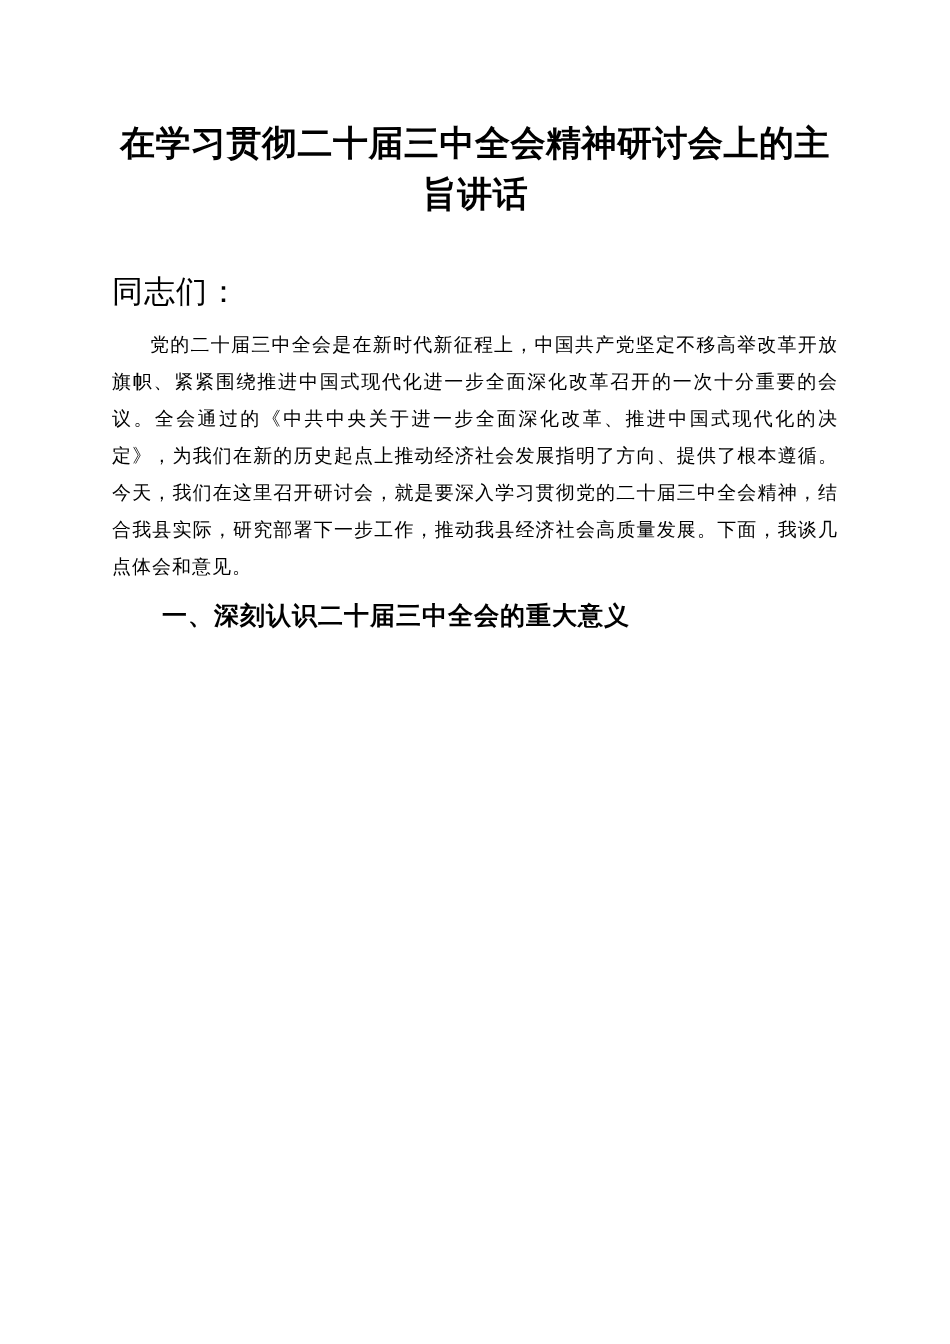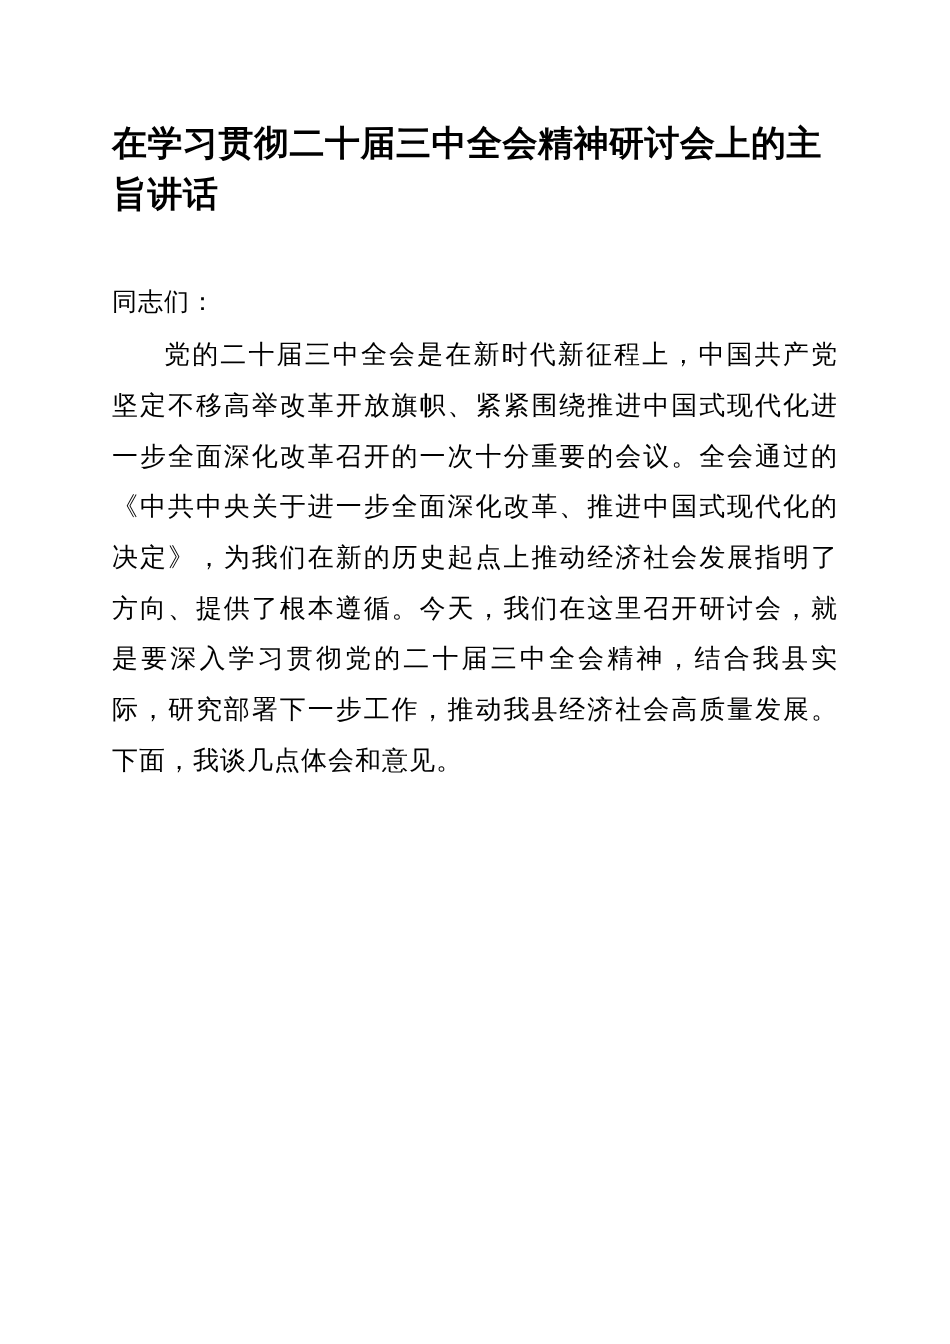--- a/index.html
+++ b/index.html
@@ -19,32 +19,33 @@
     width: 950px;
     height: 1344px;
     padding: 118px 112px 60px 112px;
     background: #ffffff;
   }
   .doc-title {
     font-family: "Liberation Sans", "DejaVu Sans", sans-serif;
     font-weight: bold;
     font-size: 35px;
     line-height: 1.45;
+    text-align: center;
     letter-spacing: 0.5px;
-    margin: 0 0 58px 0;
+    margin: 0 0 42px 0;
     color: #000000;
   }
   .salutation {
-    font-size: 25px;
+    font-size: 31px;
     line-height: 1.95;
     margin: 0 0 4px 0;
     letter-spacing: 1px;
   }
   .para {
-    font-size: 26px;
+    font-size: 19px;
     line-height: 1.95;
     text-align: justify;
     text-justify: inter-ideograph;
     margin: 0 0 2px 0;
     text-indent: 2em;
     letter-spacing: 1px;
   }
   .section-heading {
     font-family: "Liberation Sans", "DejaVu Sans", sans-serif;
     font-weight: bold;
@@ -59,15 +60,16 @@
 <body>
 
 <div class="page">
 
   <h1 class="doc-title">在学习贯彻二十届三中全会精神研讨会上的主旨讲话</h1>
 
   <p class="salutation">同志们：</p>
 
   <p class="para">党的二十届三中全会是在新时代新征程上，中国共产党坚定不移高举改革开放旗帜、紧紧围绕推进中国式现代化进一步全面深化改革召开的一次十分重要的会议。全会通过的《中共中央关于进一步全面深化改革、推进中国式现代化的决定》，为我们在新的历史起点上推动经济社会发展指明了方向、提供了根本遵循。今天，我们在这里召开研讨会，就是要深入学习贯彻党的二十届三中全会精神，结合我县实际，研究部署下一步工作，推动我县经济社会高质量发展。下面，我谈几点体会和意见。</p>
 
+  <h2 class="section-heading">一、深刻认识二十届三中全会的重大意义</h2>
 
 
 </div>
 
 </body></html>

